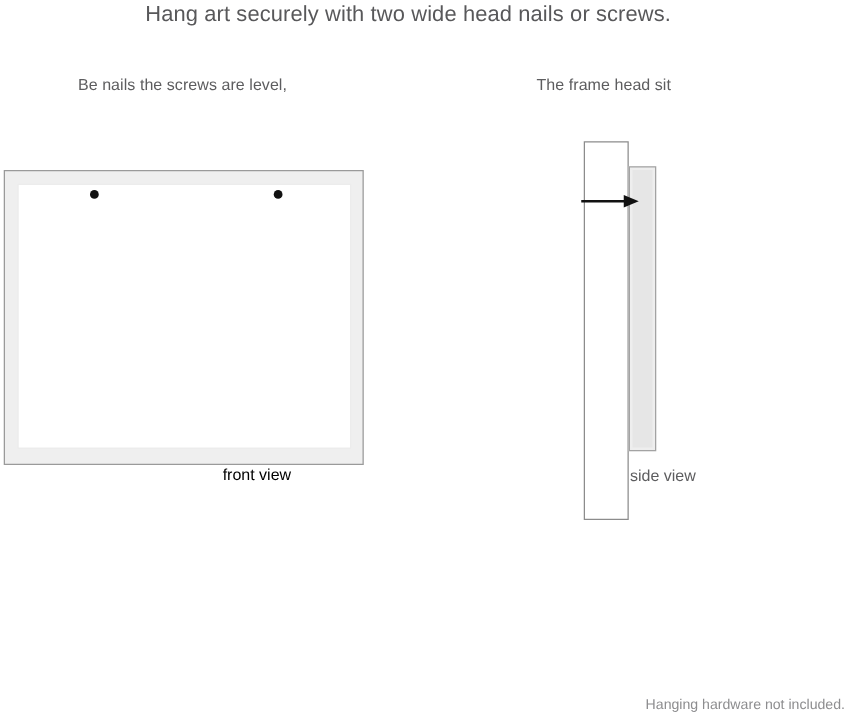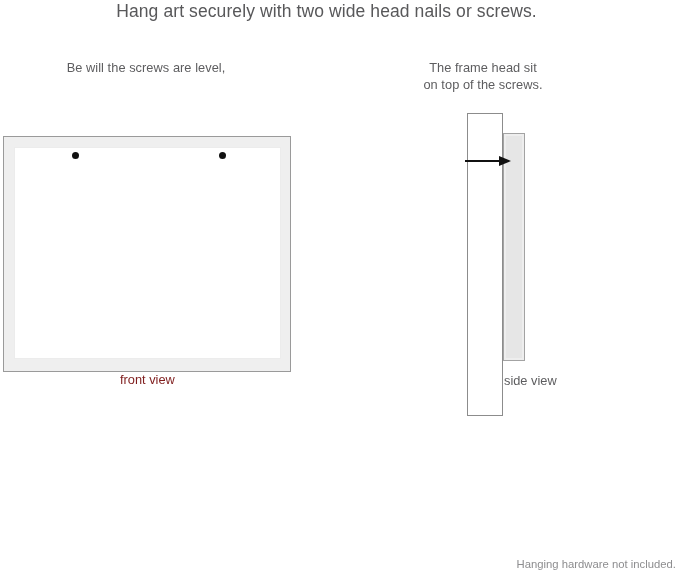--- a/index.html
+++ b/index.html
@@ -90,23 +90,23 @@
     width: 7px;
     height: 7px;
     border-radius: 50%;
     background: #111111;
   }
   .front-caption {
     position: absolute;
     left: 120px;
     top: 372px;
     width: 171px;
-    text-align: left;
+    text-align: center;
     font-size: 12.8px;
-    color: #7f1d1d;
+    color: #000000;
   }
 
   
   .side-view {
     position: absolute;
     left: 455px;
     top: 108px;
     width: 180px;
     height: 320px;
   }
@@ -176,26 +176,25 @@
     color: #8d8d8f;
   }
   .disclaimer div { white-space: nowrap; }
 </style>
 </head>
 <body>
 
 <div class="headline">Hang art securely with two wide head nails or screws.</div>
 
 <div class="caption caption-left">
-  <div>Be will the screws are level,</div>
+  <div>Be nails the screws are level,</div>
 </div>
 
 <div class="caption caption-right">
   <div>The frame head sit</div>
-  <div>on top of the screws.</div>
 </div>
 
 <div class="front-view">
   <div class="frame-outer"></div>
   <div class="frame-mat"></div>
   <div class="frame-inner">
     <div class="screw-dot" style="left:57px; top:4px;"></div>
     <div class="screw-dot" style="left:204px; top:4px;"></div>
   </div>
 </div>

